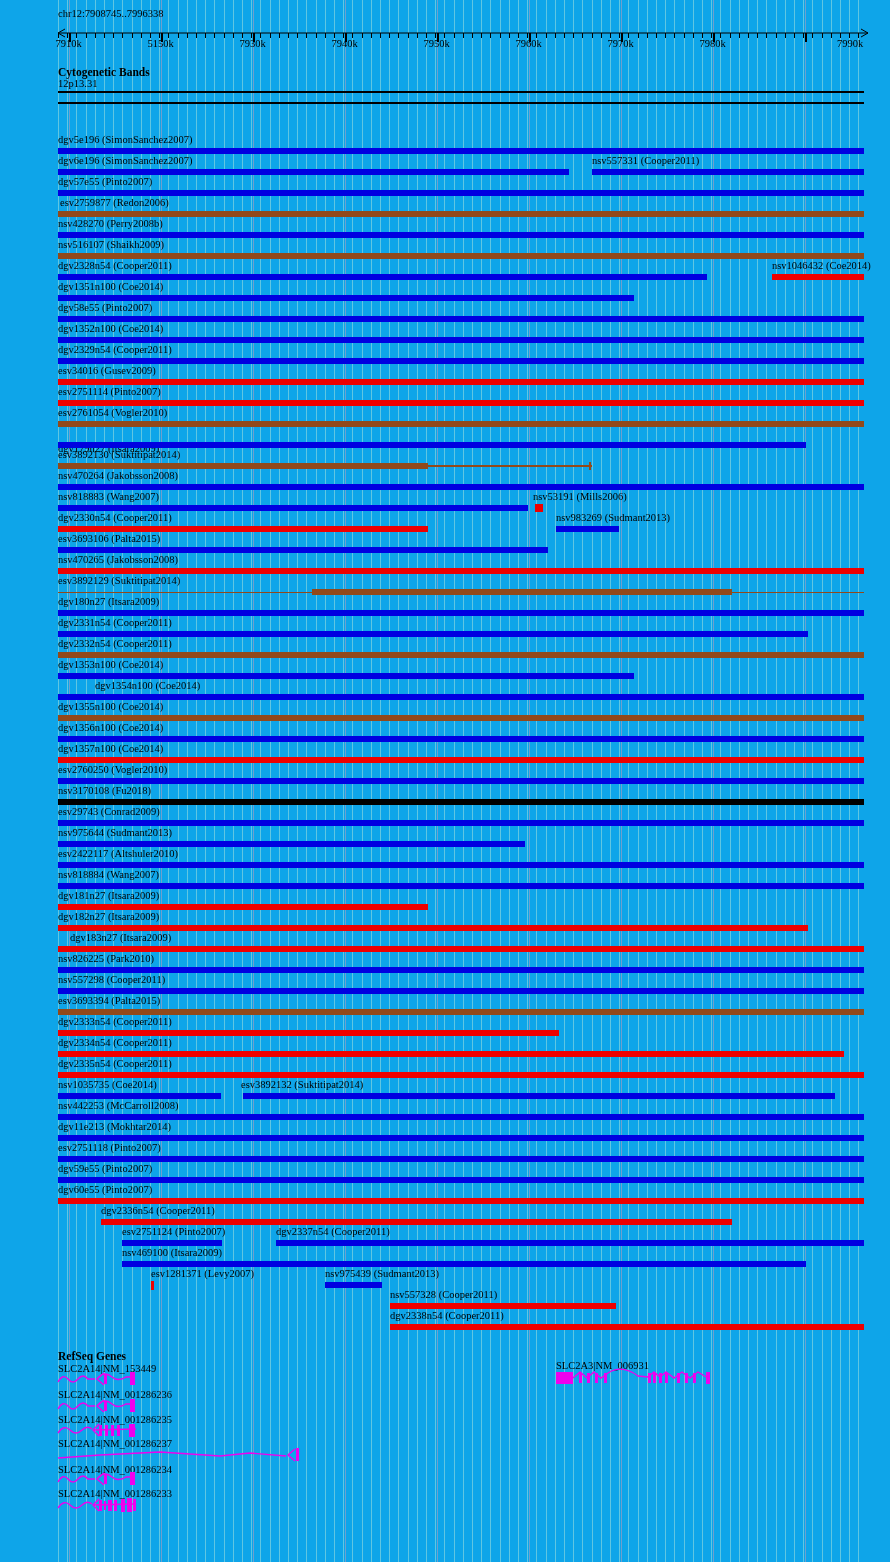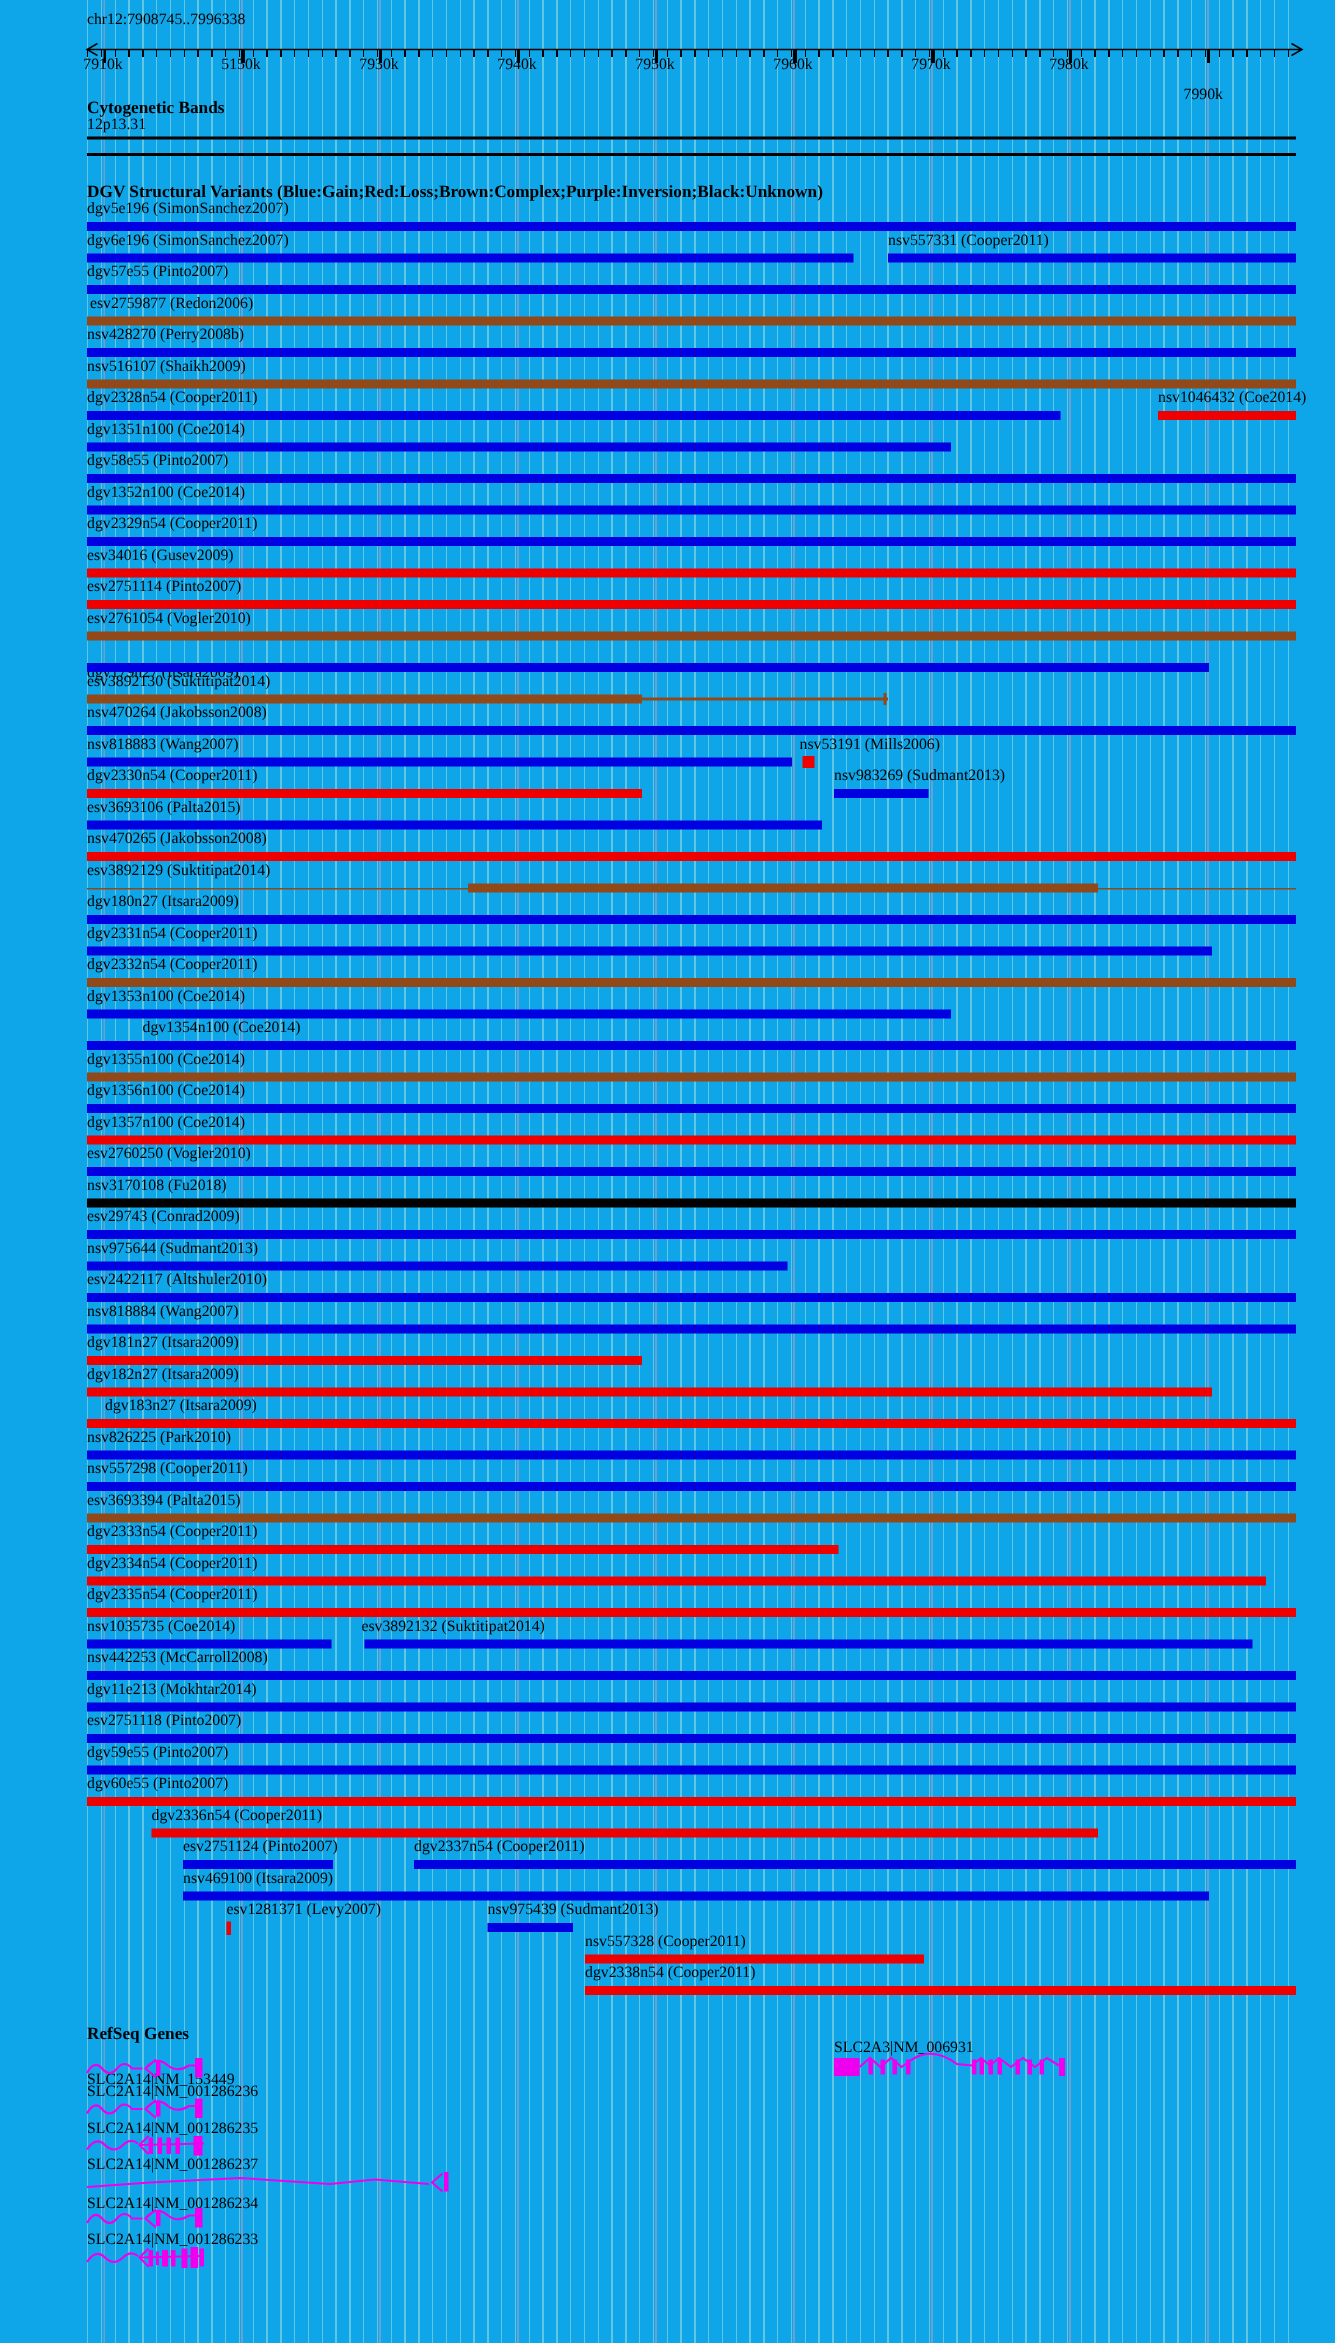--- a/index.html
+++ b/index.html
@@ -39,28 +39,27 @@
   <div id="ticks-major" class="tickstrip"></div>
   <div id="ruler-labels">
       <div class="lab" style="left: 55.5px; top: 38px;">7910k</div>
       <div class="lab" style="left: 147.5px; top: 38px;">5150k</div>
       <div class="lab" style="left: 239.5px; top: 38px;">7930k</div>
       <div class="lab" style="left: 331.5px; top: 38px;">7940k</div>
       <div class="lab" style="left: 423.5px; top: 38px;">7950k</div>
       <div class="lab" style="left: 515.5px; top: 38px;">7960k</div>
       <div class="lab" style="left: 607.5px; top: 38px;">7970k</div>
       <div class="lab" style="left: 699.5px; top: 38px;">7980k</div>
-      <div class="lab" style="left: 789px; top: 38px; margin-top: 20px;">7990k</div>
+      <div class="lab" style="left: 837px; top: 38px;">7990k</div>
     </div>
 
   <div class="hdr" style="left:58px;top:66px;">Cytogenetic Bands</div>
   <div class="lab" style="left:58px;top:78px;">12p13.31</div>
   <div id="cyto-bar"></div>
 
-  <div class="hdr" style="left:58px;top:122px;">DGV Structural Variants (Blue:Gain;Red:Loss;Brown:Complex;Purple:Inversion;Black:Unknown)</div>
   <div id="dgv-rows">
       <div class="lab" style="left: 58px; top: 134px;">dgv5e196 (SimonSanchez2007)</div>
       <div class="bar" style="left: 58px; top: 148px; width: 806px; height: 6px; background: rgb(0, 0, 225);"></div>
       <div class="lab" style="left: 58px; top: 155px;">dgv6e196 (SimonSanchez2007)</div>
       <div class="bar" style="left: 58px; top: 169px; width: 511px; height: 6px; background: rgb(0, 0, 225);"></div>
       <div class="lab" style="left: 592px; top: 155px;">nsv557331 (Cooper2011)</div>
       <div class="bar" style="left: 592px; top: 169px; width: 272px; height: 6px; background: rgb(0, 0, 225);"></div>
       <div class="lab" style="left: 58px; top: 176px;">dgv57e55 (Pinto2007)</div>
       <div class="bar" style="left: 58px; top: 190px; width: 806px; height: 6px; background: rgb(0, 0, 225);"></div>
       <div class="lab" style="left: 60px; top: 197px;">esv2759877 (Redon2006)</div>
@@ -183,21 +182,21 @@
       <div class="lab" style="left: 325px; top: 1268px;">nsv975439 (Sudmant2013)</div>
       <div class="bar" style="left: 325px; top: 1282px; width: 57px; height: 6px; background: rgb(0, 0, 225);"></div>
       <div class="lab" style="left: 390px; top: 1289px;">nsv557328 (Cooper2011)</div>
       <div class="bar" style="left: 390px; top: 1303px; width: 226px; height: 6px; background: rgb(238, 0, 0);"></div>
       <div class="lab" style="left: 390px; top: 1310px;">dgv2338n54 (Cooper2011)</div>
       <div class="bar" style="left: 390px; top: 1324px; width: 474px; height: 6px; background: rgb(238, 0, 0);"></div>
     </div>
 
   <div class="hdr" style="left:58px;top:1350px;">RefSeq Genes</div>
   <div id="gene-labels">
-      <div class="lab" style="left: 58px; top: 1363px; margin-top: 18px;">SLC2A14|NM_153449</div>
+      <div class="lab" style="left: 58px; top: 1363px;">SLC2A14|NM_153449</div>
       <div class="lab" style="left: 556px; top: 1360px;">SLC2A3|NM_006931</div>
       <div class="lab" style="left: 58px; top: 1389px;">SLC2A14|NM_001286236</div>
       <div class="lab" style="left: 58px; top: 1414px;">SLC2A14|NM_001286235</div>
       <div class="lab" style="left: 58px; top: 1438px;">SLC2A14|NM_001286237</div>
       <div class="lab" style="left: 58px; top: 1464px;">SLC2A14|NM_001286234</div>
       <div class="lab" style="left: 58px; top: 1488px;">SLC2A14|NM_001286233</div>
     </div>
   <svg id="gene-svg" width="890" height="1562">
       <path d="M58,1382 Q63,1373 68,1379 Q73,1385 78,1379 Q83,1373 88,1379 L95,1379 M104,1373 L97,1379 L104,1385 M97,1379 Q104,1370 112,1377 Q118,1382 126,1377 L130,1377" stroke="#ee00ee" stroke-width="1.4" fill="none"></path>
       <rect x="104" y="1374" width="3" height="10" fill="#ee00ee"></rect>

